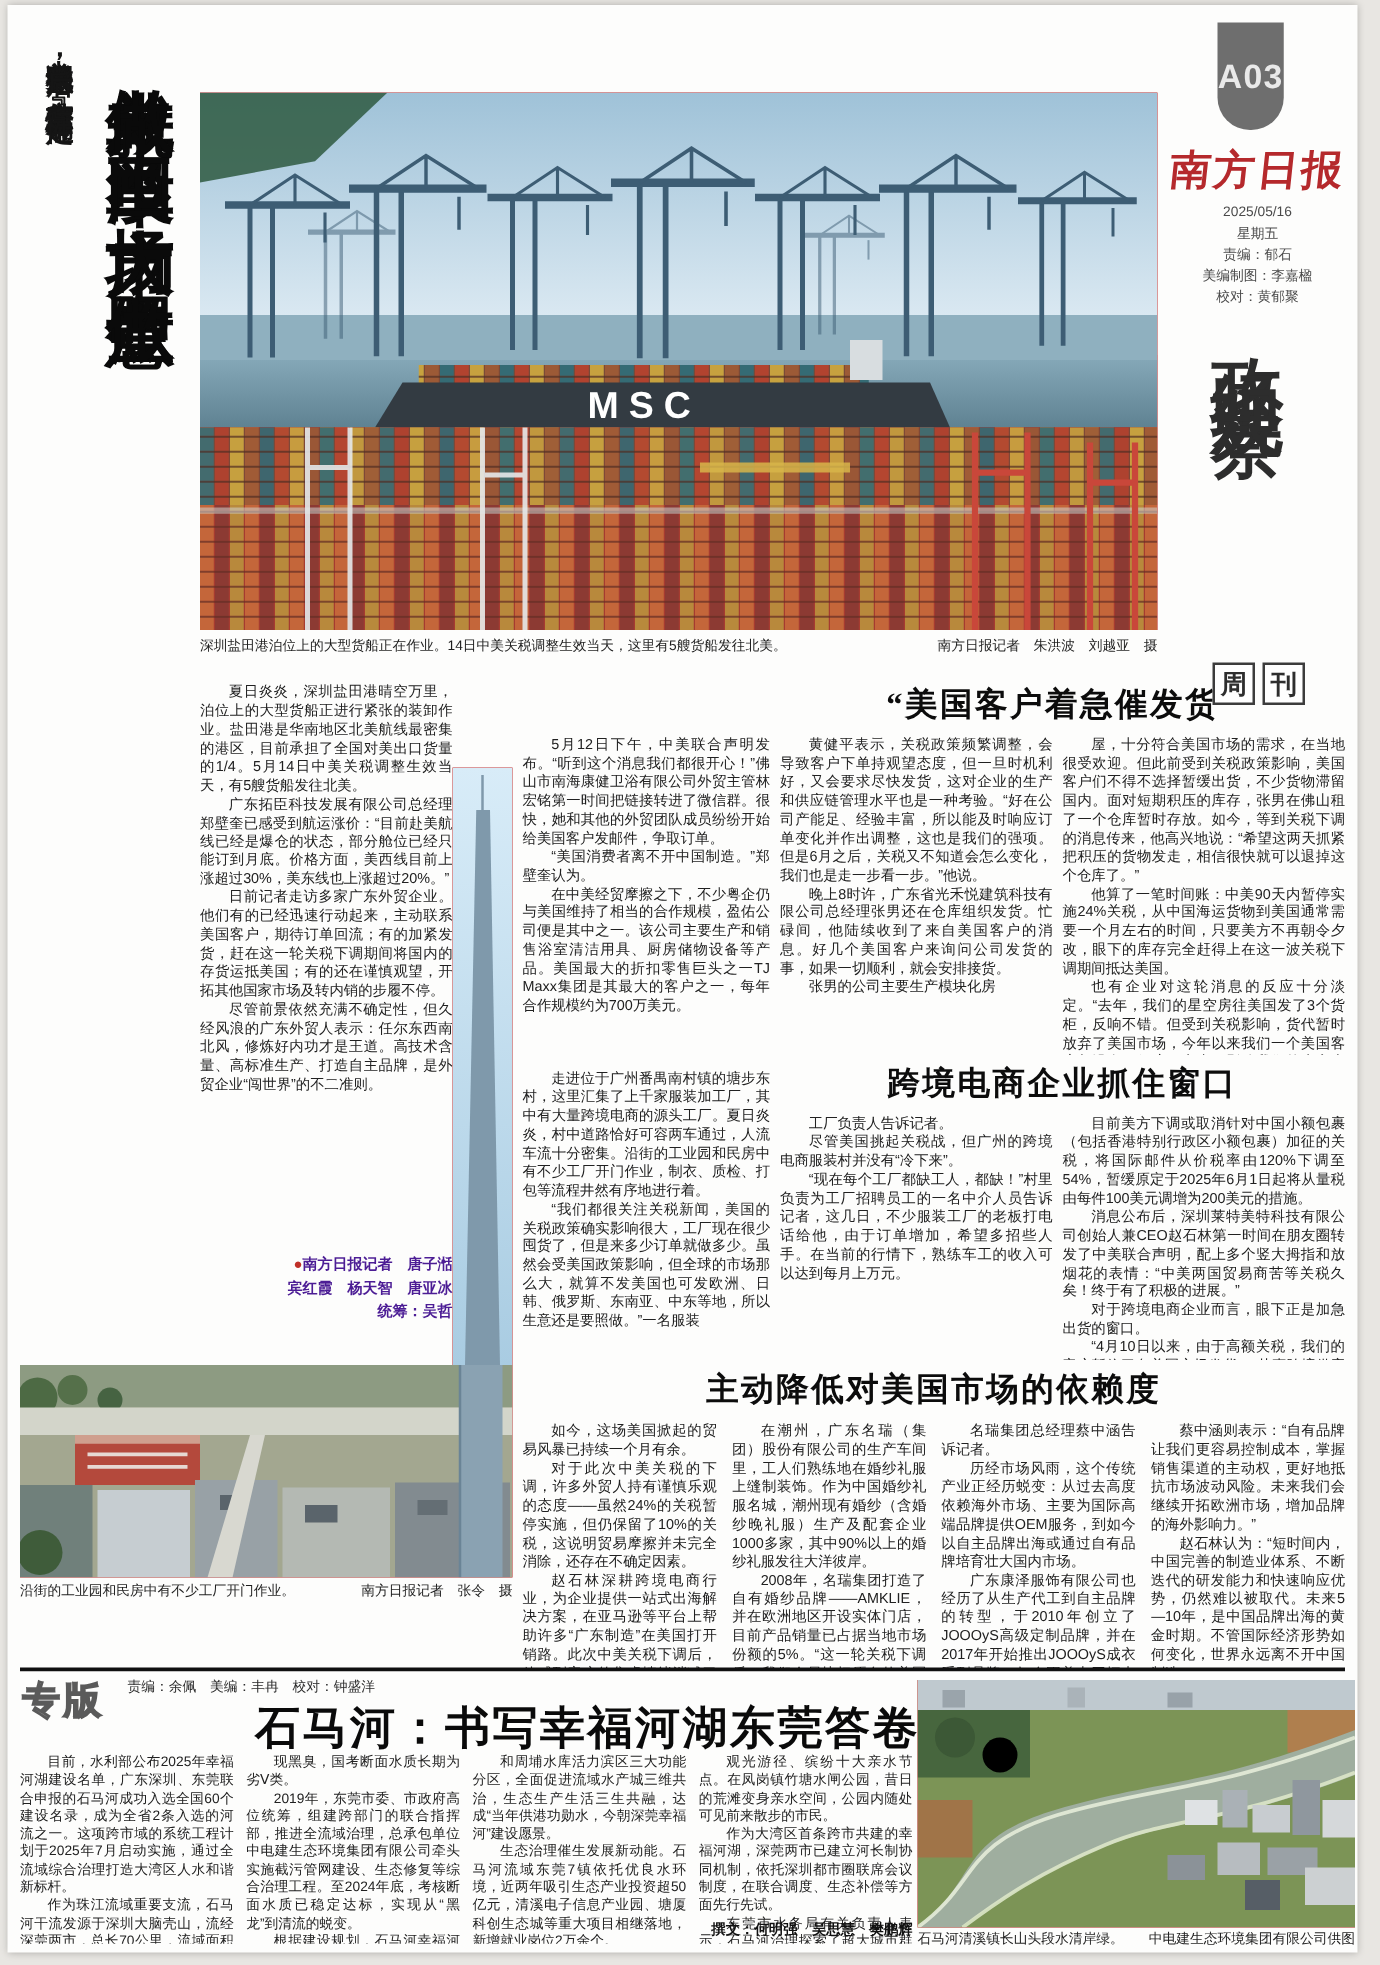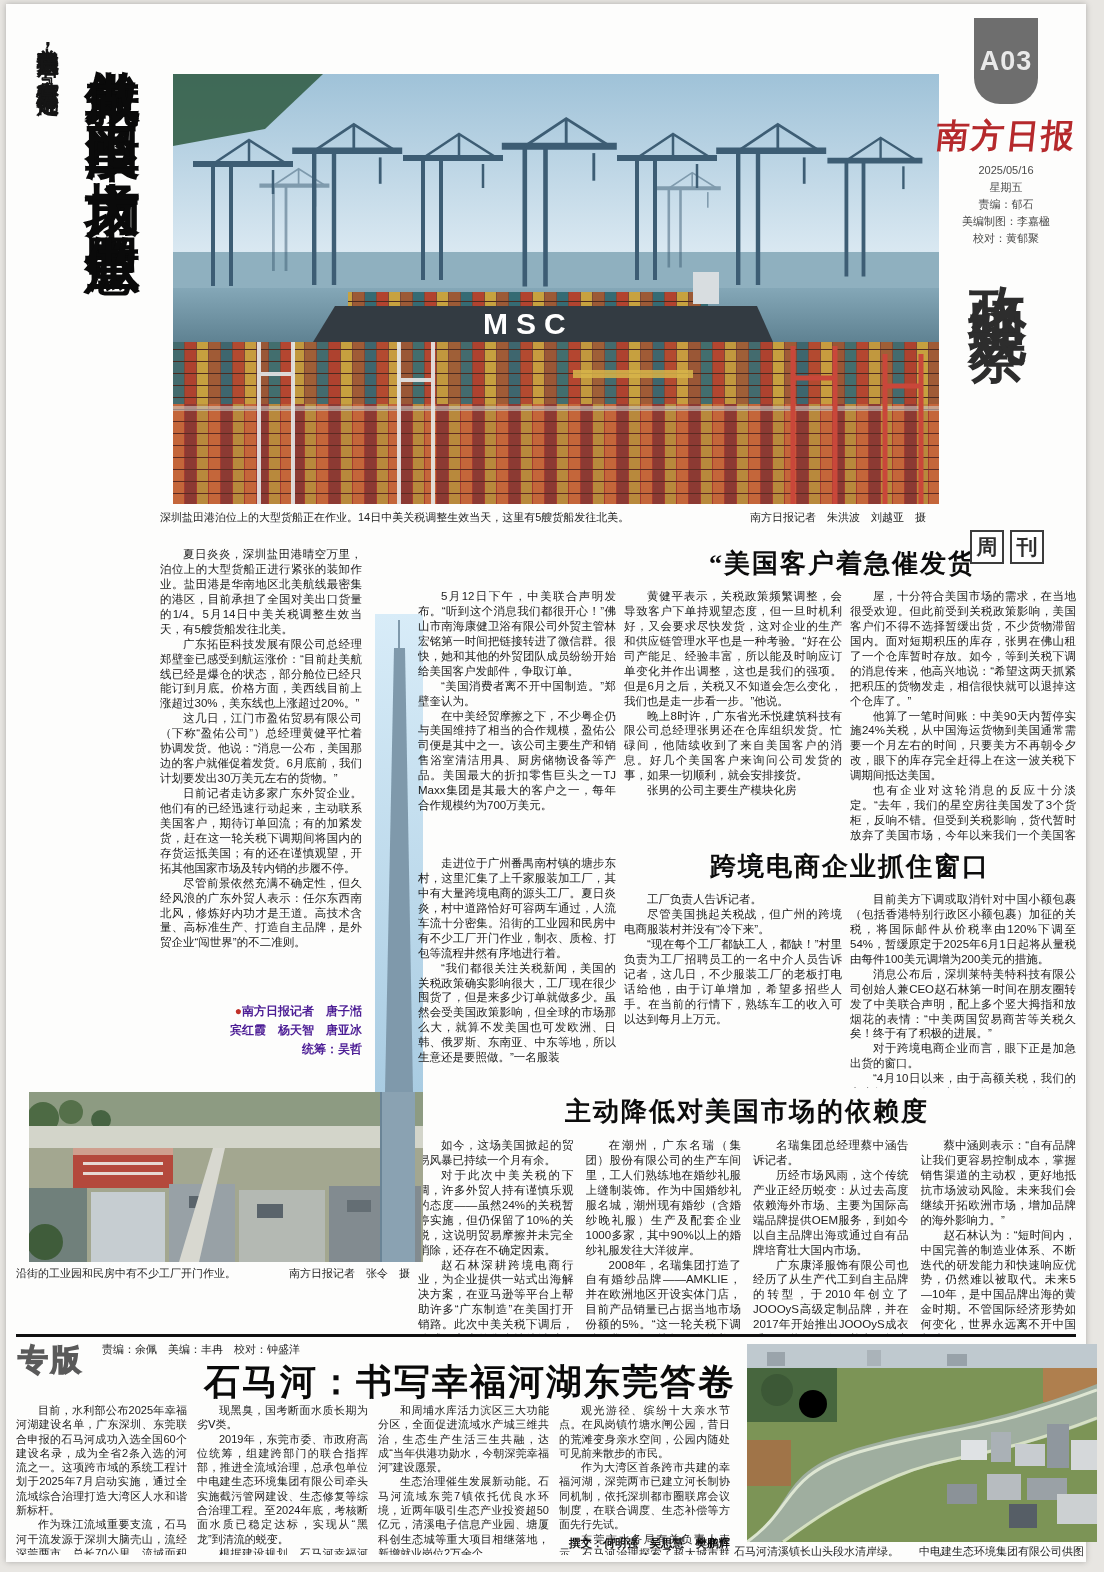--- a/index.html
+++ b/index.html
@@ -34,21 +34,21 @@
        display:flex;align-items:center;justify-content:center;background:#fff;}
   
   .rule{background:#101010;}
   .zhuan{font-size:30px;font-weight:900;color:#bdbdbd;-webkit-text-stroke:1.3px #5a5a5a;letter-spacing:3px;}
   .zcred{font-size:11px;color:#2b2b2b;}
   .bhead{font-family:"Liberation Serif",serif;font-weight:900;font-size:36px;color:#0a0a0a;
          text-align:right;letter-spacing:2px;white-space:nowrap;}
   .flexrow{display:flex;gap:12px;}
   .flexrow .txt{flex:1;}
   .authors{font-size:11.5px;font-weight:700;color:#111;text-align:right;}
-  .photo{overflow:hidden;background:#b91c1c;margin-left:13px;}
+  .photo{overflow:hidden;background:#b91c1c;}
   .photo svg{display:block;width:100%;height:100%;}
 </style>
 </head>
 <body>
 
 <div id="canvas">
 <div id="paper">
 
   <div class="abs vsub" style="left:26px;top:26px;height:604px;">中美关税调整生效后，广东外贸人谨慎面对『不确定性』</div>
 
@@ -120,21 +120,20 @@
   </div>
 
   <div class="abs cap" style="left:154px;top:506px;width:766px;">
     <span>深圳盐田港泊位上的大型货船正在作业。14日中美关税调整生效当天，这里有5艘货船发往北美。</span>
     <span>南方日报记者　朱洪波　刘越亚　摄</span>
   </div>
 
   <div class="abs txt" style="left:154px;top:543px;width:202px;height:450px;font-size:11.5px;">
         <p>夏日炎炎，深圳盐田港晴空万里，泊位上的大型货船正进行紧张的装卸作业。盐田港是华南地区北美航线最密集的港区，目前承担了全国对美出口货量的1/4。5月14日中美关税调整生效当天，有5艘货船发往北美。</p>
         <p>广东拓臣科技发展有限公司总经理郑壁奎已感受到航运涨价：“目前赴美航线已经是爆仓的状态，部分舱位已经只能订到月底。价格方面，美西线目前上涨超过30%，美东线也上涨超过20%。”</p>
-        <p>这几日，江门市盈佑贸易有限公司（下称“盈佑公司”）总经理黄健平忙着协调发货。他说：“消息一公布，美国那边的客户就催促着发货。6月底前，我们计划要发出30万美元左右的货物。”</p>
         <p>日前记者走访多家广东外贸企业。他们有的已经迅速行动起来，主动联系美国客户，期待订单回流；有的加紧发货，赶在这一轮关税下调期间将国内的存货运抵美国；有的还在谨慎观望，开拓其他国家市场及转内销的步履不停。</p>
         <p>尽管前景依然充满不确定性，但久经风浪的广东外贸人表示：任尔东西南北风，修炼好内功才是王道。高技术含量、高标准生产、打造自主品牌，是外贸企业“闯世界”的不二准则。</p>
       </div>
   <div class="abs byline" style="left:154px;top:998px;width:202px;">
         <p>●南方日报记者　唐子湉</p>
         <p>宾红霞　杨天智　唐亚冰</p>
         <p>统筹：吴哲</p>
       </div>
 
   <div class="abs photo" style="left:356px;top:610px;width:48px;height:478px;">
@@ -232,21 +231,21 @@
       <rect x="352" width="34" height="170" fill="#8aa2b2"></rect>
       <line x1="352" y1="0" x2="352" y2="170" stroke="#6a8496" stroke-width="2"></line>
       <circle cx="16" cy="150" r="18" fill="#3f5c3a"></circle>
     </svg>
   </div>
   <div class="abs cap" style="left:10px;top:1262px;width:394px;">
     <span>沿街的工业园和民房中有不少工厂开门作业。</span>
     <span>南方日报记者　张令　摄</span>
   </div>
 
-  <div class="abs a03" style="left:968px;top:14px;width:64px;height:86px;">A03</div>
+  <div class="abs a03" style="left:968px;top:14px;width:53px;height:86px;">A03</div>
   <div class="abs nfrb" style="left:930px;top:110px;width:140px;">南方日报</div>
   <div class="abs dateblk" style="left:925px;top:158px;width:150px;">
     <div>2025/05/16</div>
     <div>星期五</div>
     <div>责编：郁石</div>
     <div>美编制图：李嘉楹</div>
     <div>校对：黄郁聚</div>
   </div>
   <div class="abs pgc" style="left:962px;top:236px;height:282px;">政经观察</div>
   <div class="abs weekly" style="left:964px;top:526px;">

